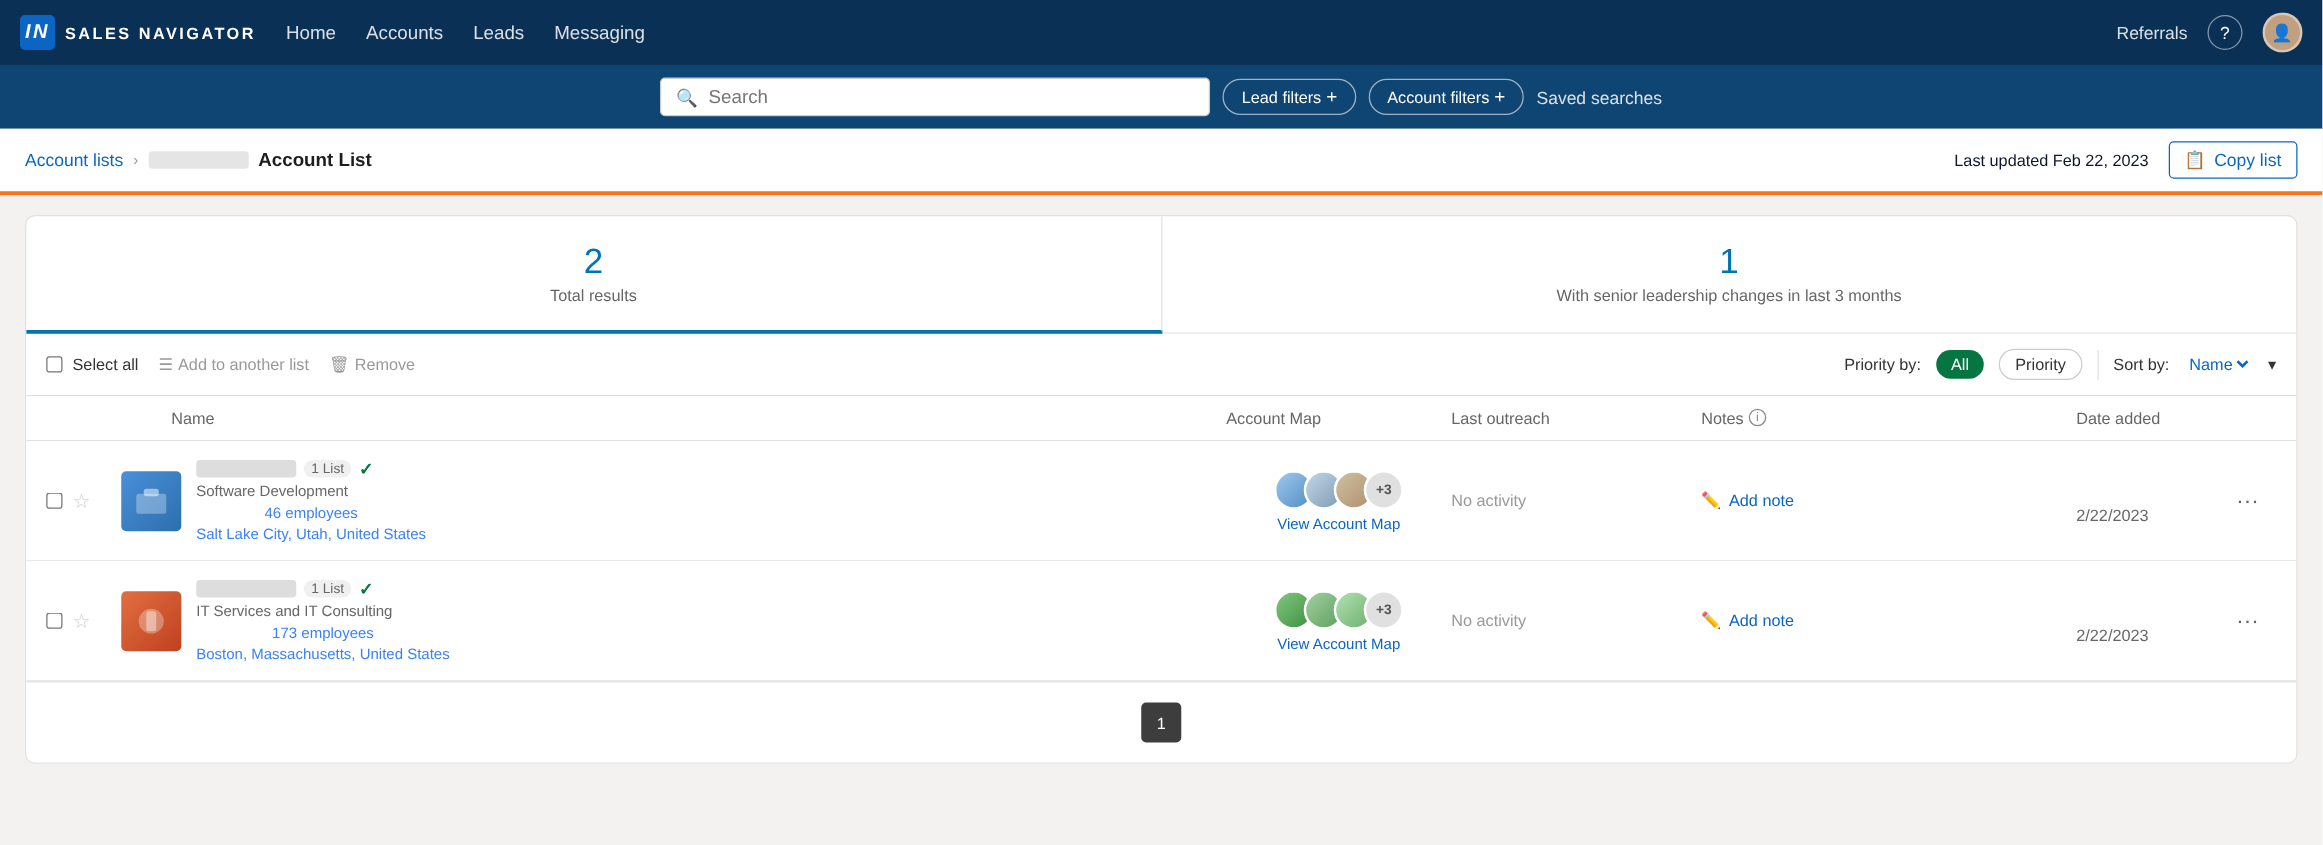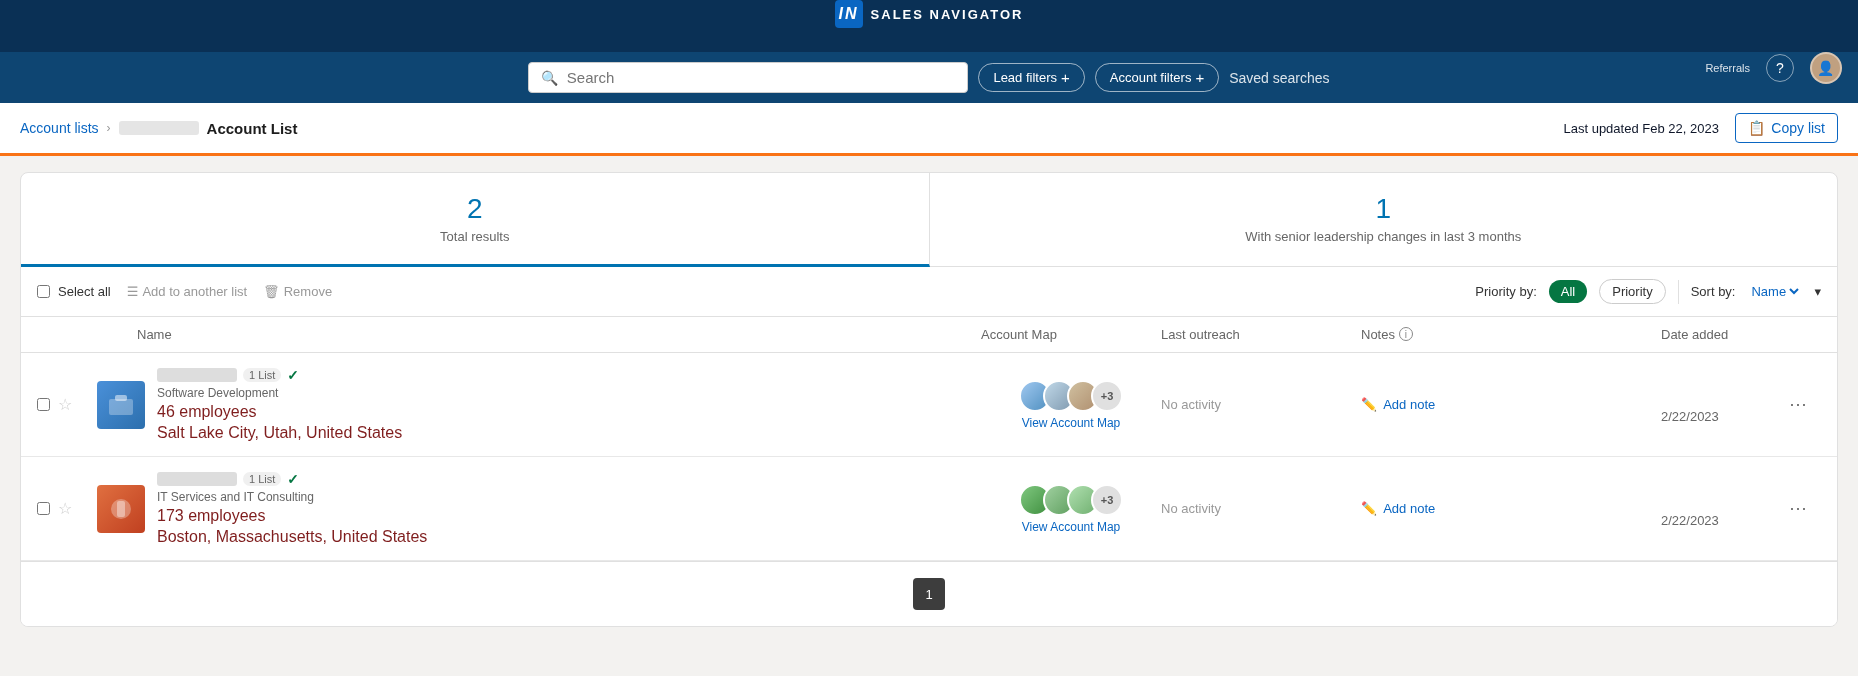--- a/index.html
+++ b/index.html
@@ -6,21 +6,20 @@
     body { font-family: -apple-system, BlinkMacSystemFont, 'Segoe UI', Arial, sans-serif; background: #f3f2f0; font-size: 14px; color: #1d1d1d; }
 
     
     .top-nav {
       background: #0a3055;
       display: flex;
       align-items: center;
       padding: 0 16px;
       height: 52px;
       gap: 24px;
-      flex-direction: column;
     }
     .nav-logo {
       display: flex;
       align-items: center;
       gap: 8px;
       color: white;
       font-weight: 700;
       font-size: 13px;
       letter-spacing: 2px;
       text-transform: uppercase;
@@ -52,21 +51,21 @@
       padding: 4px 0;
     }
     .nav-right {
       margin-left: auto;
       display: flex;
       align-items: center;
       gap: 16px;
     }
     .nav-referrals {
       color: rgba(255,255,255,0.85);
-      font-size: 11px;
+      font-size: 14px;
       cursor: pointer;
     }
     .nav-icon-circle {
       width: 28px;
       height: 28px;
       border-radius: 50%;
       border: 1px solid rgba(255,255,255,0.5);
       display: flex;
       align-items: center;
       justify-content: center;
@@ -336,21 +335,21 @@
       font-size: 11px;
       color: #666;
       background: #f0f0f0;
       padding: 1px 6px;
       border-radius: 10px;
       font-weight: 400;
       white-space: nowrap;
     }
     .check-icon { color: #057642; font-size: 14px; }
     .company-type { font-size: 12px; color: #666; }
-    .company-meta { font-size: 16px; color: #7f1d1d; }
+    .company-meta { font-size: 12px; color: #3b82f6; text-align: center; }
 
     
     .avatar-group { display: flex; flex-direction: column; align-items: center; gap: 4px; }
     .avatars { display: flex; align-items: center; }
     .avatar-circle {
       width: 32px;
       height: 32px;
       border-radius: 50%;
       border: 2px solid white;
       margin-left: -8px;
@@ -440,20 +439,26 @@
 </head>
 <body>
 
 <nav>
   <div class="top-nav">
     <div class="nav-logo">
       <div class="linkedin-box">
         <span>in</span>
       </div>
       <span>SALES NAVIGATOR</span>
+    </div>
+    <div class="nav-links">
+      <span class="nav-link">Home</span>
+      <span class="nav-link">Accounts</span>
+      <span class="nav-link">Leads</span>
+      <span class="nav-link">Messaging</span>
     </div>
     <div class="nav-right">
       <span class="nav-referrals">Referrals</span>
       <div class="nav-icon-circle">?</div>
       <div class="nav-avatar">👤</div>
     </div>
   </div>
 </nav>
 
 <div class="search-row">

